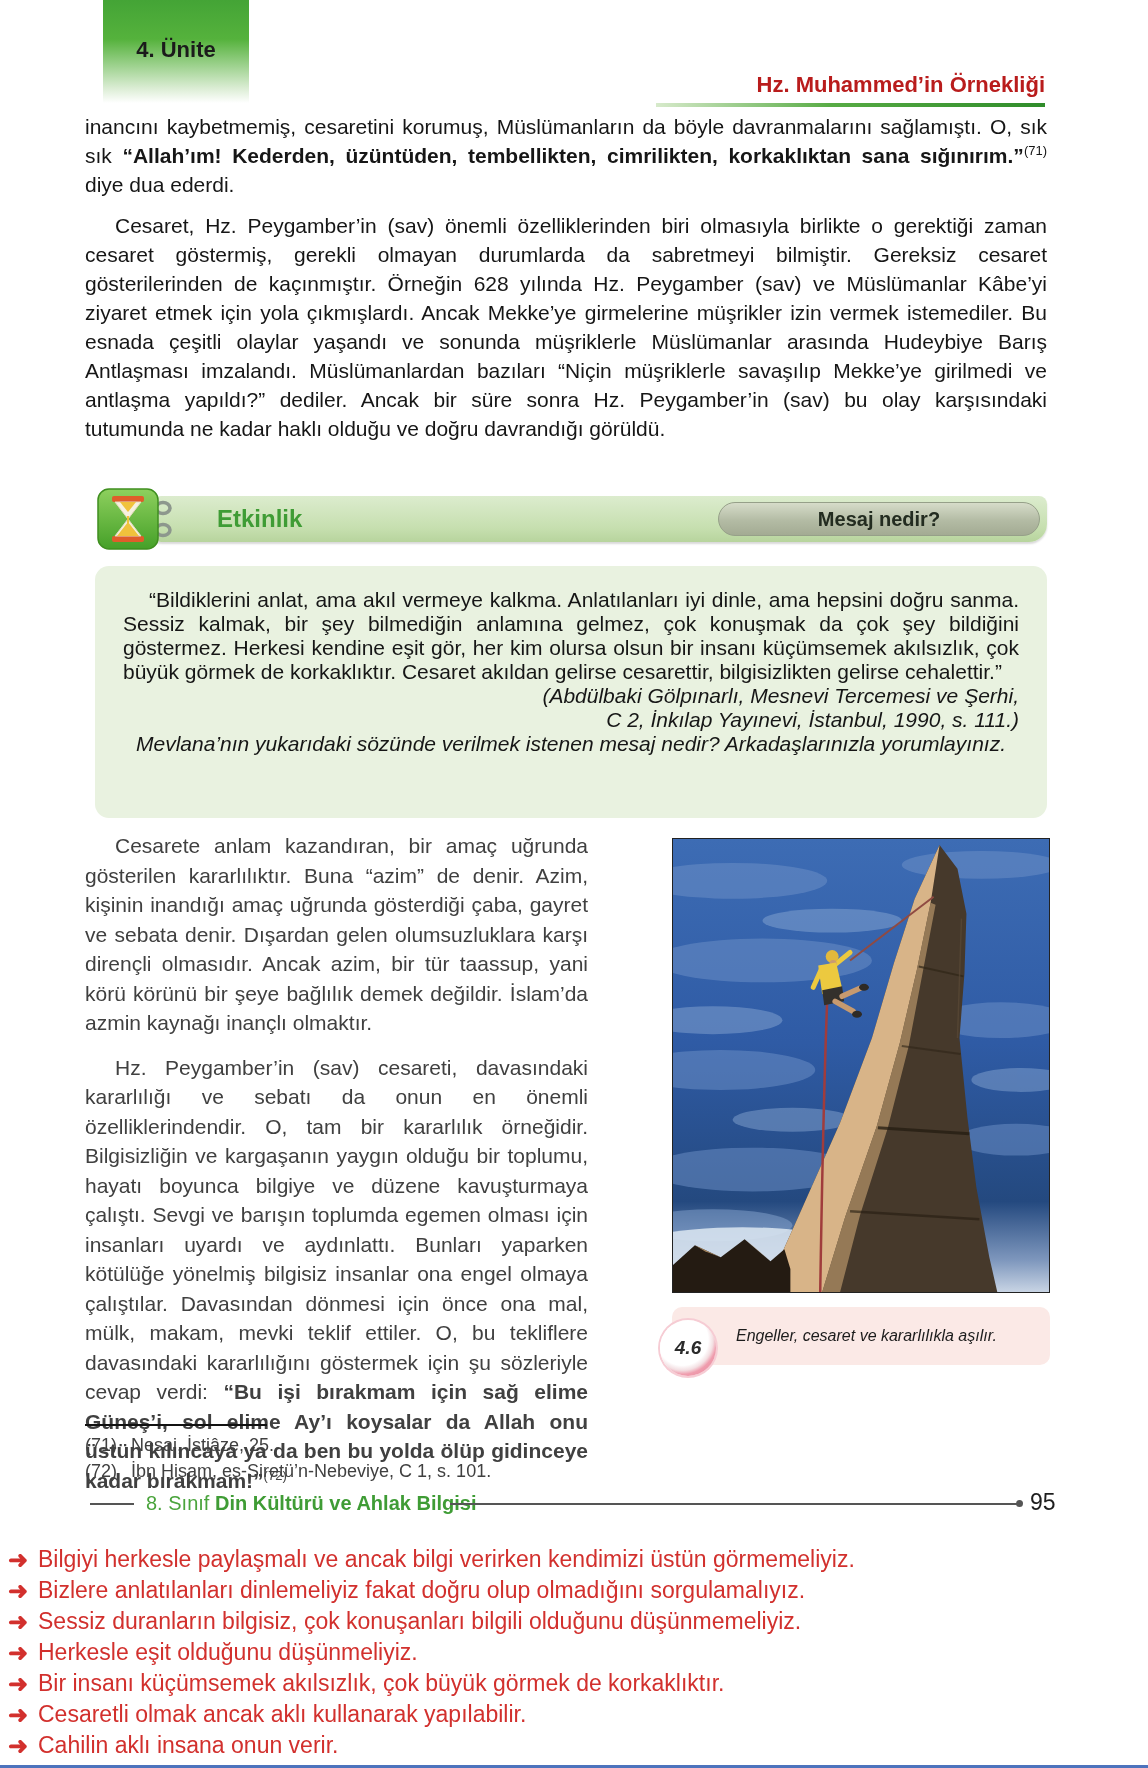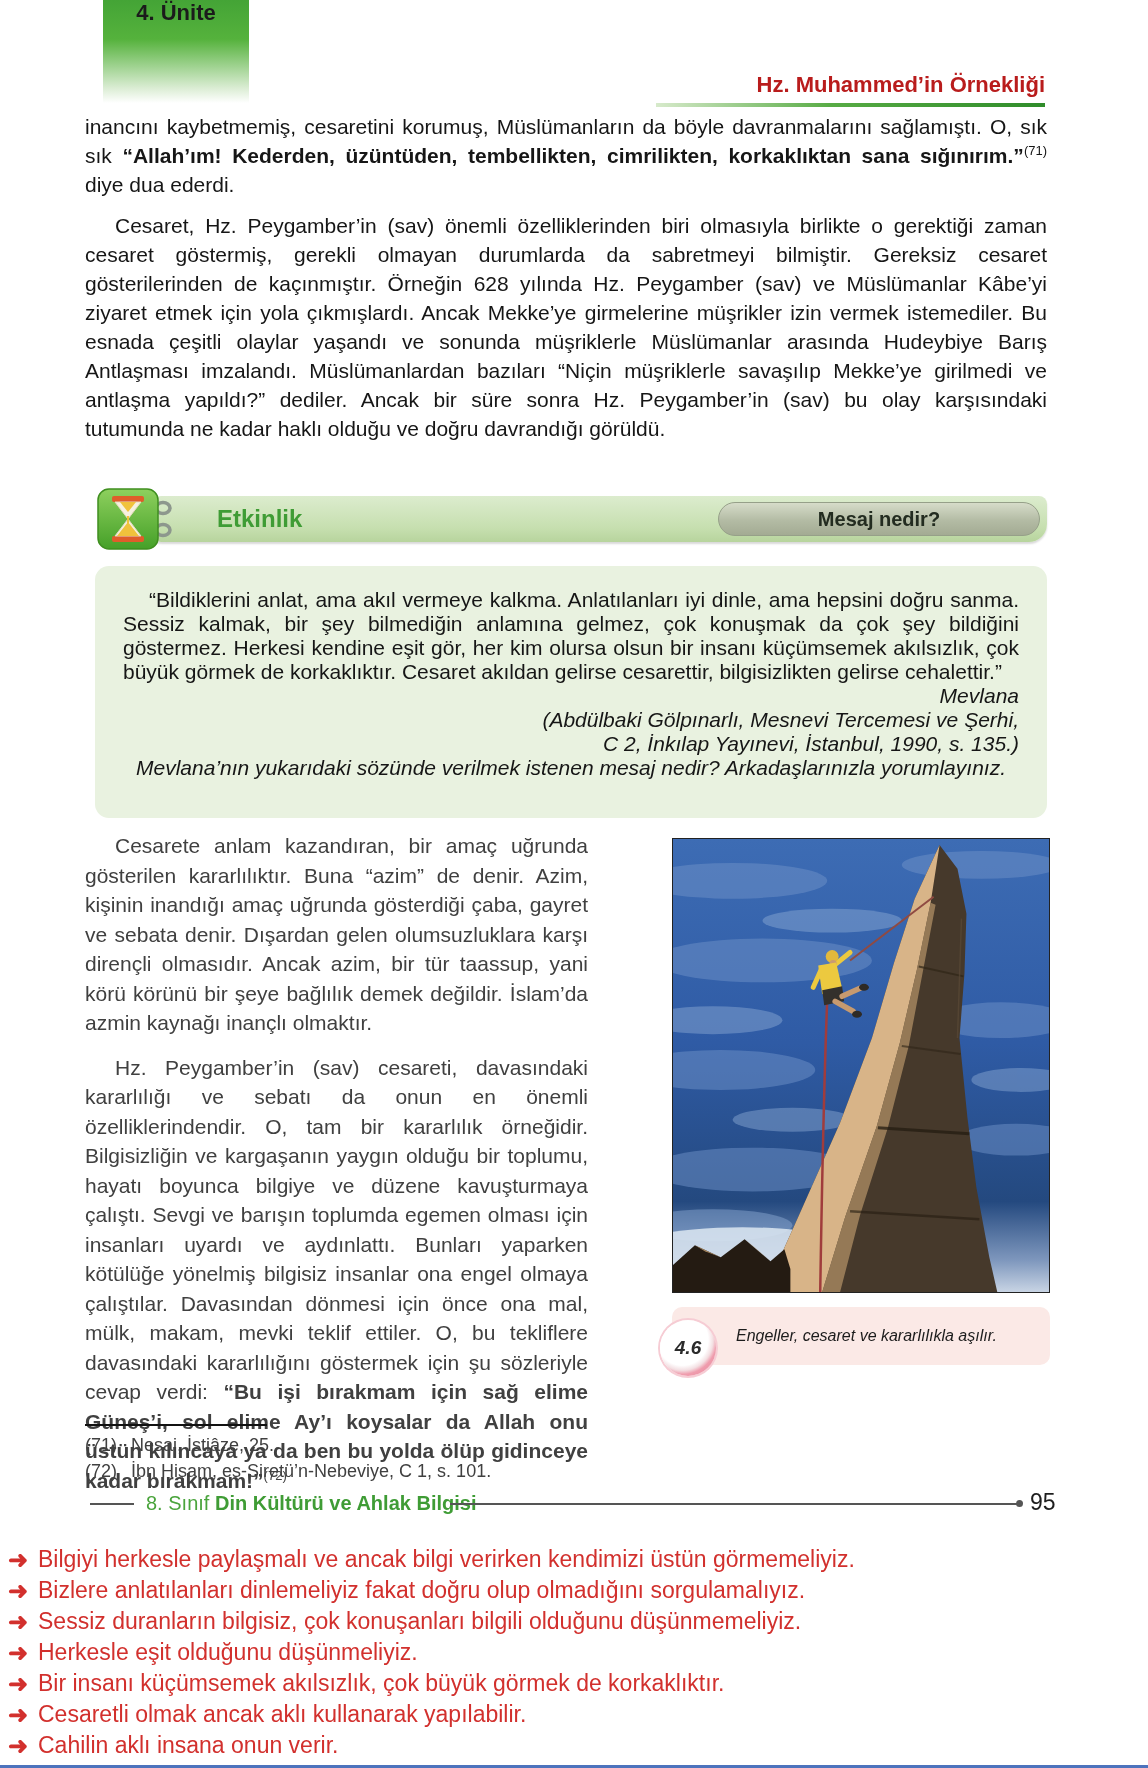--- a/index.html
+++ b/index.html
@@ -2,21 +2,21 @@
 <html><head>
 <meta charset="utf-8">
 <style>
   * { margin:0; padding:0; box-sizing:border-box; }
   html,body { width:1148px; height:1768px; background:#ffffff; font-family:"Liberation Sans", sans-serif; }
   .page { position:relative; width:1148px; height:1768px; background:#fff; overflow:hidden; }
 
   
   .unit-box { position:absolute; left:103px; top:0; width:146px; height:103px;
     background:linear-gradient(180deg,#44a436 0%,#55b23c 38%,#d9ecd2 85%,#ffffff 100%);
-    display:flex; align-items:flex-start; justify-content:center; padding-bottom:3px;
+    display:flex; align-items:center; justify-content:center; padding-bottom:3px;
     font-size:22px; font-weight:bold; color:#1b1b1b; }
   .chapter-title { position:absolute; right:103px; top:72px; font-size:22px; font-weight:bold; color:#b91c1c; }
   .chapter-underline { position:absolute; left:656px; right:103px; top:103px; height:4px;
     background:linear-gradient(90deg,#d7eacb 0%,#57ab44 45%,#2f8c2a 100%); }
 
   
   .body-text { position:absolute; left:85px; width:962px; font-size:21px; line-height:29px;
     text-align:justify; color:#161616; }
   .p1 { top:112px; }
   .p2 { top:211px; text-indent:30px; }
@@ -115,23 +115,22 @@
         <path d="M31,34 L42,48 L20,48 Z" fill="#f0c23c"></path>
         <line x1="31" y1="28" x2="31" y2="46" stroke="#f0c23c" stroke-width="2"></line>
       </svg>
     </div>
     <div class="act-label">Etkinlik</div>
     <div class="act-button">Mesaj nedir?</div>
   </div>
 
   <div class="quote-box">
     <p class="quote-text">“Bildiklerini anlat, ama akıl vermeye kalkma. Anlatılanları iyi dinle, ama hepsini doğru sanma. Sessiz kalmak, bir şey bilmediğin anlamına gelmez, çok konuşmak da çok şey bildiğini göstermez. Herkesi kendine eşit gör, her kim olursa olsun bir insanı küçümsemek akılsızlık, çok büyük görmek de korkaklıktır. Cesaret akıldan gelirse cesarettir, bilgisizlikten gelirse cehalettir.”</p>
-    <p class="quote-author">Mevlana</p>
     <p class="quote-src">(Abdülbaki Gölpınarlı, Mesnevi Tercemesi ve Şerhi,</p>
-    <p class="quote-src">C 2, İnkılap Yayınevi, İstanbul, 1990, s. 135.)</p>
+    <p class="quote-src">C 2, İnkılap Yayınevi, İstanbul, 1990, s. 111.)</p>
     <p class="quote-prompt">Mevlana’nın yukarıdaki sözünde verilmek istenen mesaj nedir? Arkadaşlarınızla yorumlayınız.</p>
   </div>
 
   <div class="left-col">
     <p>Cesarete anlam kazandıran, bir amaç uğrunda gösterilen kararlılıktır. Buna “azim” de denir. Azim, kişinin inandığı amaç uğrunda gösterdiği çaba, gayret ve sebata denir. Dışardan gelen olumsuzluklara karşı dirençli olmasıdır. Ancak azim, bir tür taassup, yani körü körünü bir şeye bağlılık demek değildir. İslam’da azmin kaynağı inançlı olmaktır.</p>
     <p><span>Hz. Peygamber’in (sav) cesareti, davasındaki kararlılığı ve sebatı da onun en önemli özelliklerindendir. O, tam bir kararlılık örneğidir. Bilgisizliğin ve kargaşanın yaygın olduğu bir toplumu, hayatı boyunca bilgiye ve düzene kavuşturmaya çalıştı. Sevgi ve barışın toplumda egemen olması için insanları uyardı ve aydınlattı. Bunları yaparken kötülüğe yönelmiş bilgisiz insanlar ona engel olmaya çalıştılar. Davasından dönmesi için önce ona mal, mülk, makam, mevki teklif ettiler. O, bu tekliflere davasındaki kararlılığını göstermek için şu sözleriyle cevap verdi: </span><b>“Bu işi bırakmam için sağ elime Güneş’i, sol elime Ay’ı koysalar da Allah onu üstün kılıncaya ya da ben bu yolda ölüp gidinceye kadar bırakmam!”</b><sup>(72)</sup></p>
   </div>
 
   <div class="photo" title="rock-climber-rappelling-on-tall-rock-spire">
     <svg viewBox="0 0 378 455" preserveAspectRatio="none">

